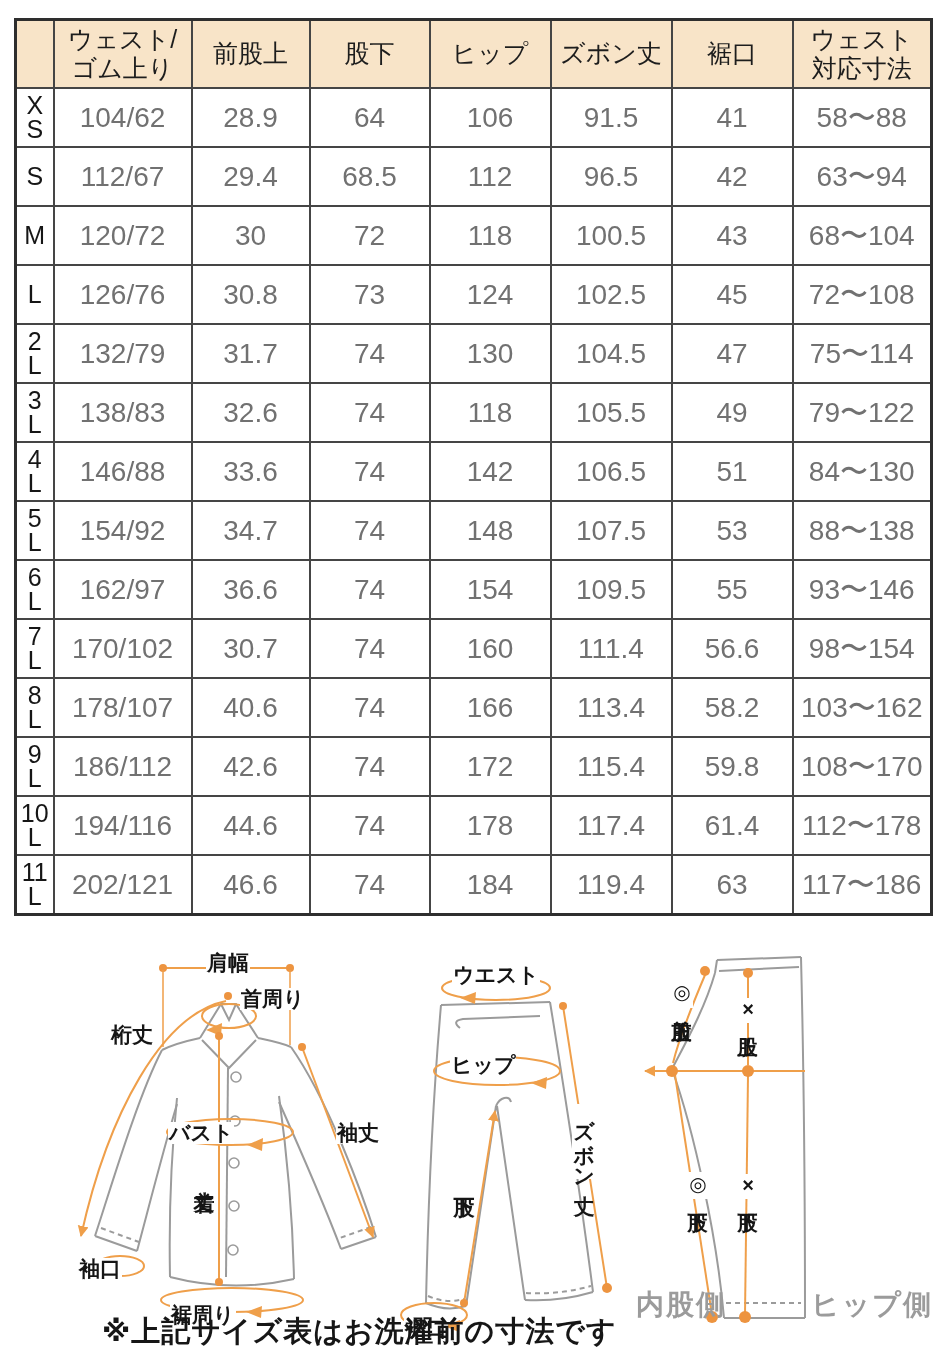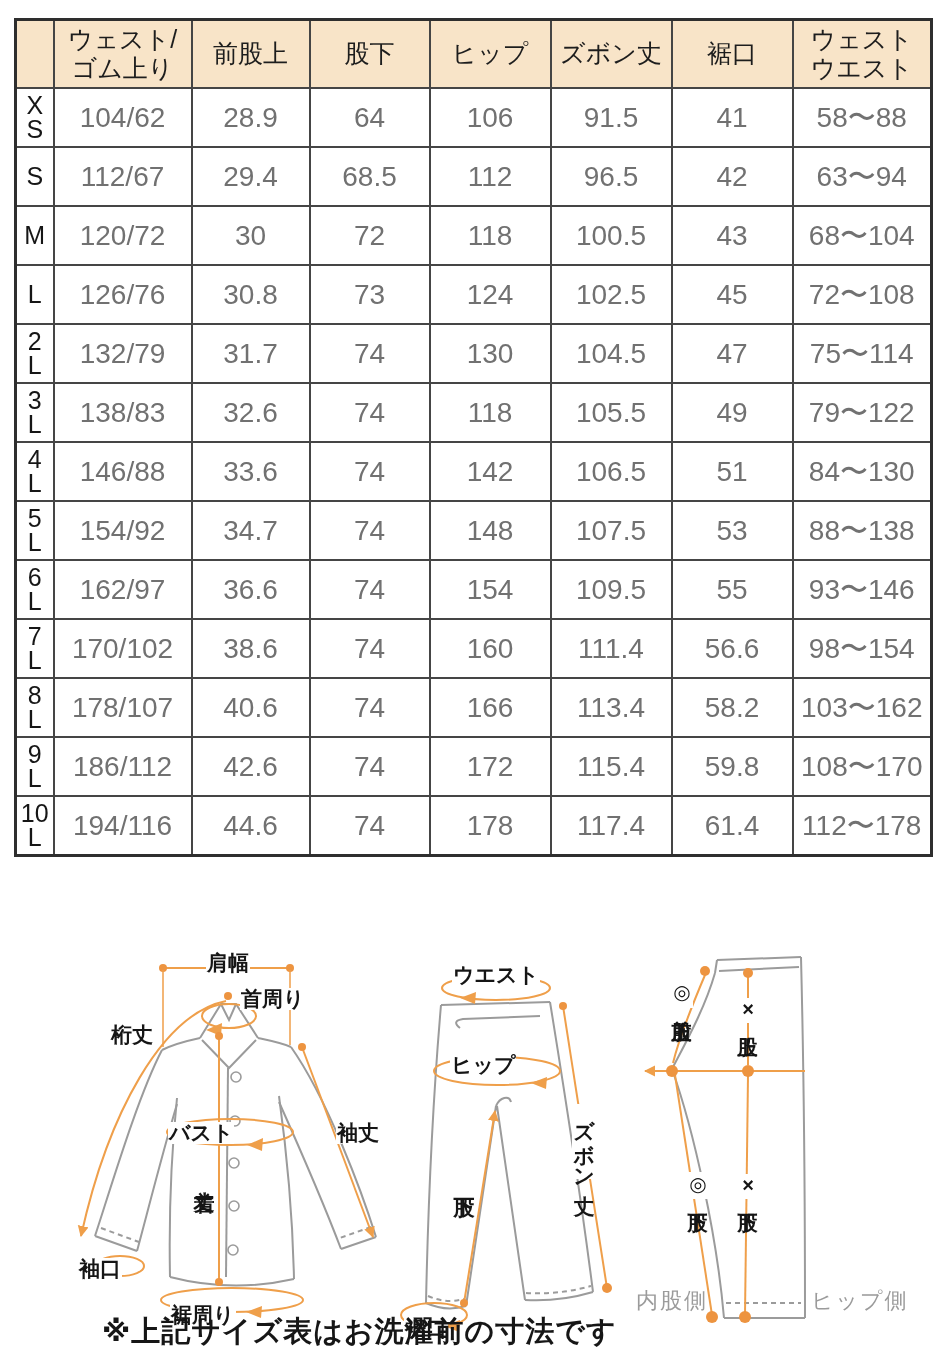--- a/index.html
+++ b/index.html
@@ -17,21 +17,21 @@
   
   .diagrams{position:absolute;left:0;top:946px;width:940px;height:382px;padding-left:40px;}
   .fig{position:absolute;}
   .fig svg{position:absolute;left:0;top:0;}
   .fig-shirt{left:50px;top:0;width:360px;height:380px;}
   .fig-pants{left:396px;top:0;width:235px;height:380px;margin-top:12px;}
   .fig-side{left:608px;top:0;width:332px;height:380px;}
   .dlabel{position:absolute;font-size:21px;font-weight:bold;color:#151515;background:#fff;
         line-height:1.05;padding:0 1px;white-space:nowrap;}
   .vlabel{writing-mode:vertical-rl;text-orientation:upright;letter-spacing:1px;white-space:normal;}
-  .slabel{position:absolute;font-size:22px;font-weight:normal;color:#9b9b9b;letter-spacing:2px;white-space:nowrap;}
+  .slabel{position:absolute;font-size:28px;font-weight:bold;color:#9b9b9b;letter-spacing:2px;white-space:nowrap;}
   .note{position:absolute;left:66px;top:1312px;font-size:29px;font-weight:600;color:#161616;letter-spacing:1px;margin-left:36px;}
   .gray{stroke:#9b9b9b;stroke-width:2;fill:none;}
   .gdash{stroke:#9b9b9b;stroke-width:2;fill:none;stroke-dasharray:5 4;}
   .org{stroke:#ef9f4a;stroke-width:2;fill:none;}
   .orgthin{stroke:#ef9f4a;stroke-width:1.5;fill:none;}
   .odot{fill:#ed9440;stroke:none;}
   .otri{fill:#ef9f4a;stroke:none;}
   .btn{stroke:#9b9b9b;stroke-width:1.6;fill:#fff;}
 </style>
 </head>
@@ -54,21 +54,21 @@
       <tr>
         <th></th>
         <th>ウェスト/
 ゴム上り</th>
         <th>前股上</th>
         <th>股下</th>
         <th>ヒップ</th>
         <th>ズボン丈</th>
         <th>裾口</th>
         <th>ウェスト
-ウエスト</th>
+対応寸法</th>
       </tr>
     </thead>
     <tbody>
 
         <tr>
           <th>X
 S</th>
           <td>104/62</td>
           <td>28.9</td>
           <td>64</td>
@@ -168,21 +168,21 @@
           <td>154</td>
           <td>109.5</td>
           <td>55</td>
           <td>93〜146</td>
         </tr>
 
         <tr>
           <th>7
 L</th>
           <td>170/102</td>
-          <td>38.6</td>
+          <td>30.7</td>
           <td>74</td>
           <td>160</td>
           <td>111.4</td>
           <td>56.6</td>
           <td>98〜154</td>
         </tr>
 
         <tr>
           <th>8
 L</th>
@@ -212,20 +212,31 @@
 L</th>
           <td>194/116</td>
           <td>44.6</td>
           <td>74</td>
           <td>178</td>
           <td>117.4</td>
           <td>61.4</td>
           <td>112〜178</td>
         </tr>
 
+        <tr>
+          <th>11
+L</th>
+          <td>202/121</td>
+          <td>46.6</td>
+          <td>74</td>
+          <td>184</td>
+          <td>119.4</td>
+          <td>63</td>
+          <td>117〜186</td>
+        </tr>
 
       </tbody>
   </table>
 
   <div class="diagrams">
 
     <div class="fig fig-shirt">
       <svg width="360" height="380" viewBox="0 0 360 380">
         <defs>
           <marker id="ah" markerUnits="userSpaceOnUse" markerWidth="12" markerHeight="12" refX="10" refY="5.5" orient="auto">

